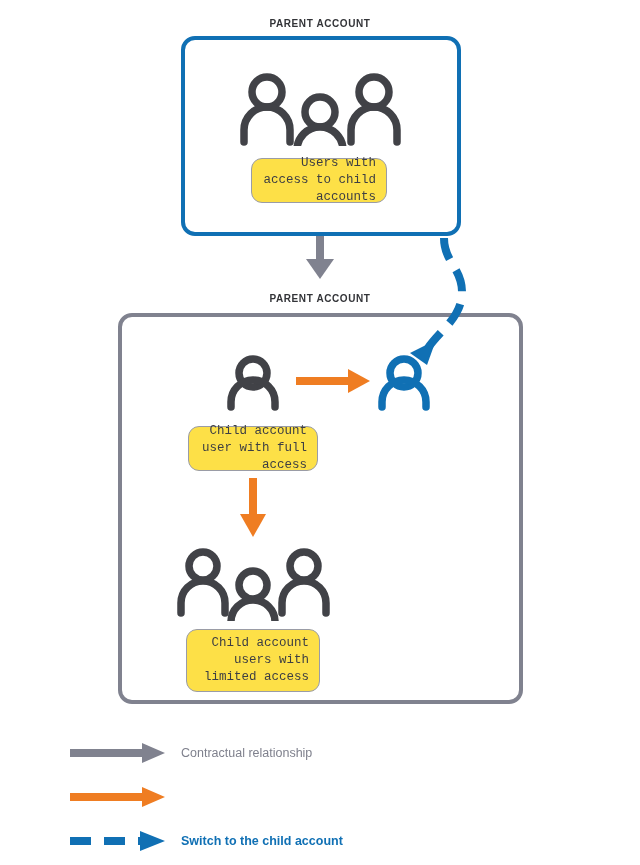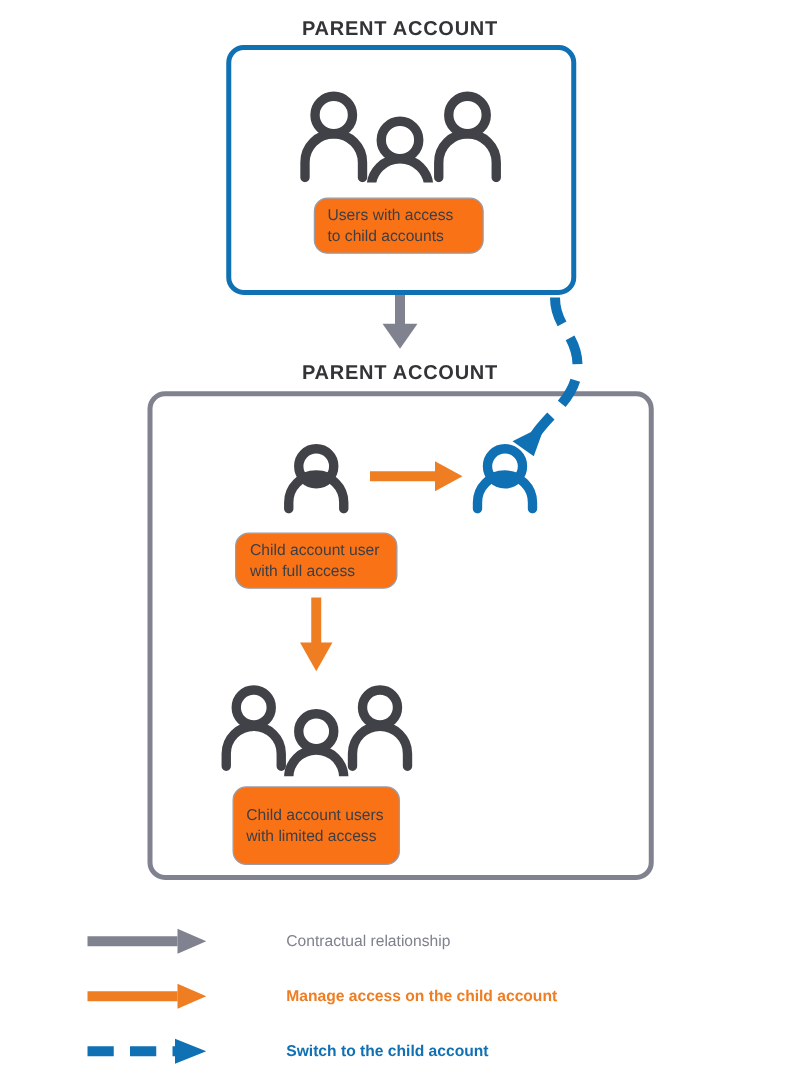--- a/index.html
+++ b/index.html
@@ -19,21 +19,21 @@
     overflow: hidden;
   }
 
   
   .section-title {
     position: absolute;
     text-align: center;
     font-weight: bold;
     letter-spacing: 0.6px;
     color: #333438;
-    font-size: 16px;
+    font-size: 10px;
     line-height: 18px;
     white-space: nowrap;
   }
   #parent-title { left: 0; right: 0; top: 15px; }
   #child-title  { left: 0; right: 0; top: 290px; }
 
   
   .account-box {
     position: absolute;
     box-sizing: border-box;
@@ -66,29 +66,30 @@
   #child-full-user { left: 224px; top: 355px; }
   #child-parent-user { left: 375px; top: 355px; }
   #child-limited-people { left: 176px; top: 545px; }
 
   
   .caption {
     position: absolute;
     box-sizing: border-box;
     border: 1.6px solid #9a9ca6;
     border-radius: 11px;
-    background: #f97316;
+    background: #fde047;
     color: #3d3e43;
     font-size: 12.5px;
     line-height: 17px;
-    text-align: left;
+    text-align: right;
     display: flex;
     align-items: center;
     justify-content: center;
     padding: 4px 10px;
+    font-family: Liberation Mono, monospace;
   }
   #caption-parent-users  { left: 251px; top: 158px; width: 136px; height: 45px; }
   #caption-full-access   { left: 188px; top: 426px; width: 130px; height: 45px; padding-left: 11px; }
   #caption-parent-user   { left: 344px; top: 420px; width: 114px; height: 82px; }
   #caption-limited       { left: 186px; top: 629px; width: 134px; height: 63px; }
 
   
   #connectors {
     position: absolute;
     left: 0; top: 0;
@@ -115,21 +116,20 @@
     height: 22px;
   }
   .legend-swatch svg { display: block; }
   .legend-label {
     position: absolute;
     left: 113px;
     top: 8px;
     font-size: 12.5px;
     line-height: 18px;
     white-space: nowrap;
-    margin-left: 48px;
   }
   .legend-label.gray   { color: #7f818d; font-weight: normal; }
   .legend-label.orange { color: #ef7d22; font-weight: bold; }
   .legend-label.blue   { color: #1070b4; font-weight: bold; }
 </style>
 </head>
 <body>
 
 <div id="canvas">
 
@@ -222,21 +222,20 @@
       <div class="legend-label gray">Contractual relationship</div>
     </div>
 
     <div class="legend-row">
       <div class="legend-swatch">
         <svg width="100" height="22" viewBox="0 0 100 22">
           <line x1="2" y1="11" x2="74" y2="11" stroke="#ef7d22" stroke-width="8"></line>
           <polygon points="74,1 74,21 97,11" fill="#ef7d22"></polygon>
         </svg>
       </div>
-      <div class="legend-label orange">Manage access on the child account</div>
     </div>
 
     <div class="legend-row">
       <div class="legend-swatch">
         <svg width="100" height="22" viewBox="0 0 100 22">
           <line x1="2" y1="11" x2="72" y2="11" stroke="#1070b4" stroke-width="8" stroke-dasharray="21 13"></line>
           <polygon points="72,1 72,21 97,11" fill="#1070b4"></polygon>
         </svg>
       </div>
       <div class="legend-label blue">Switch to the child account</div>

